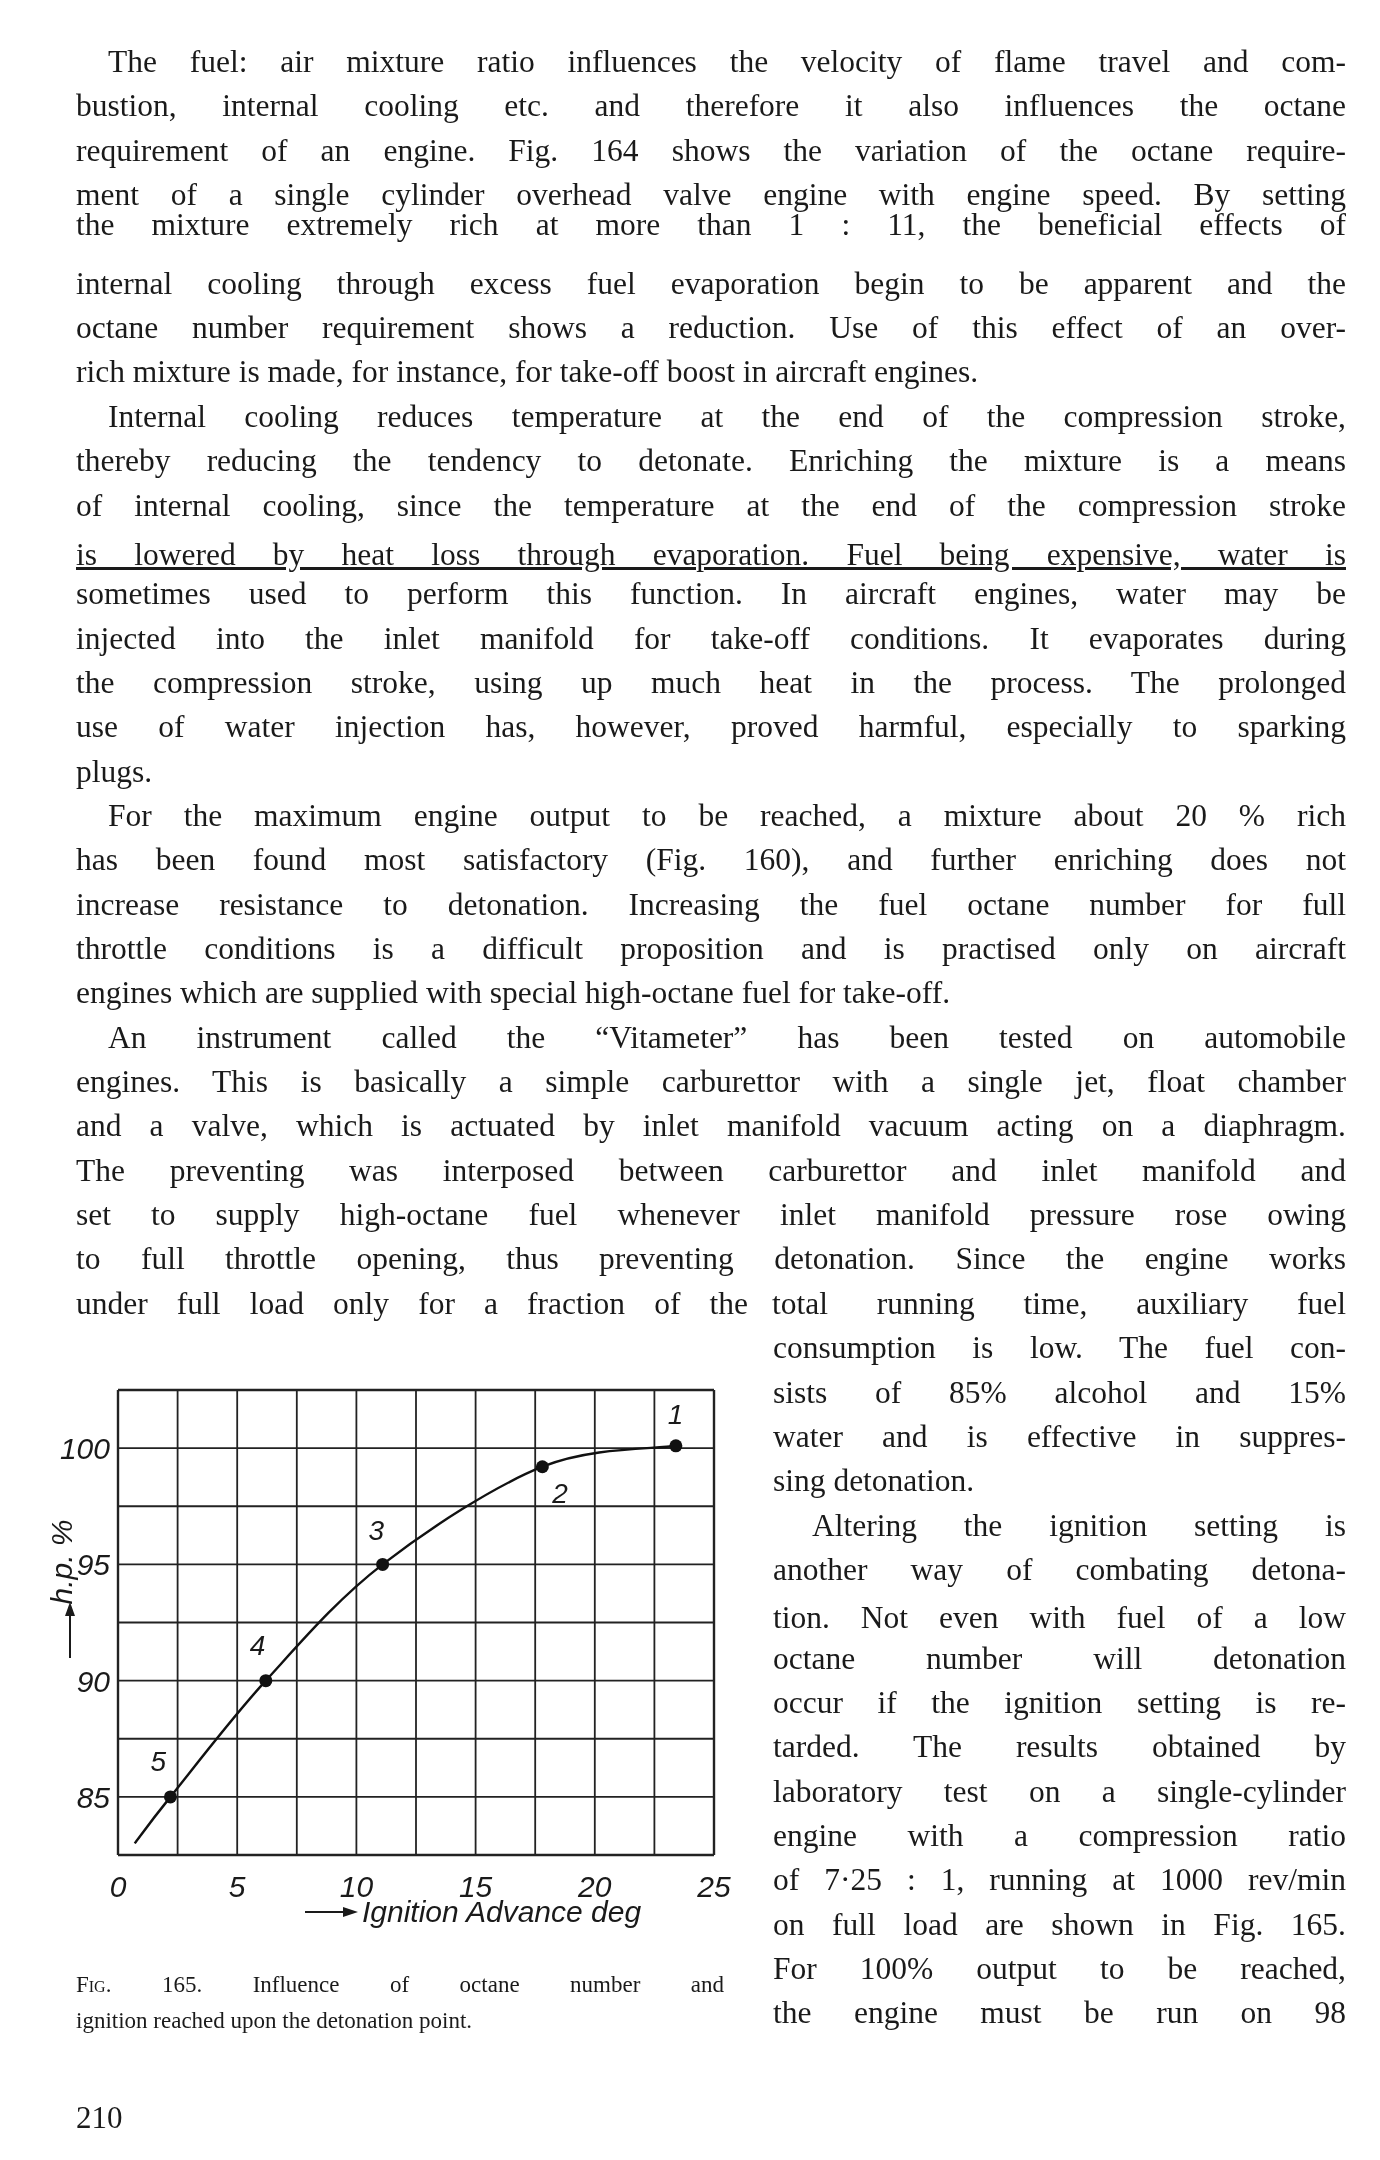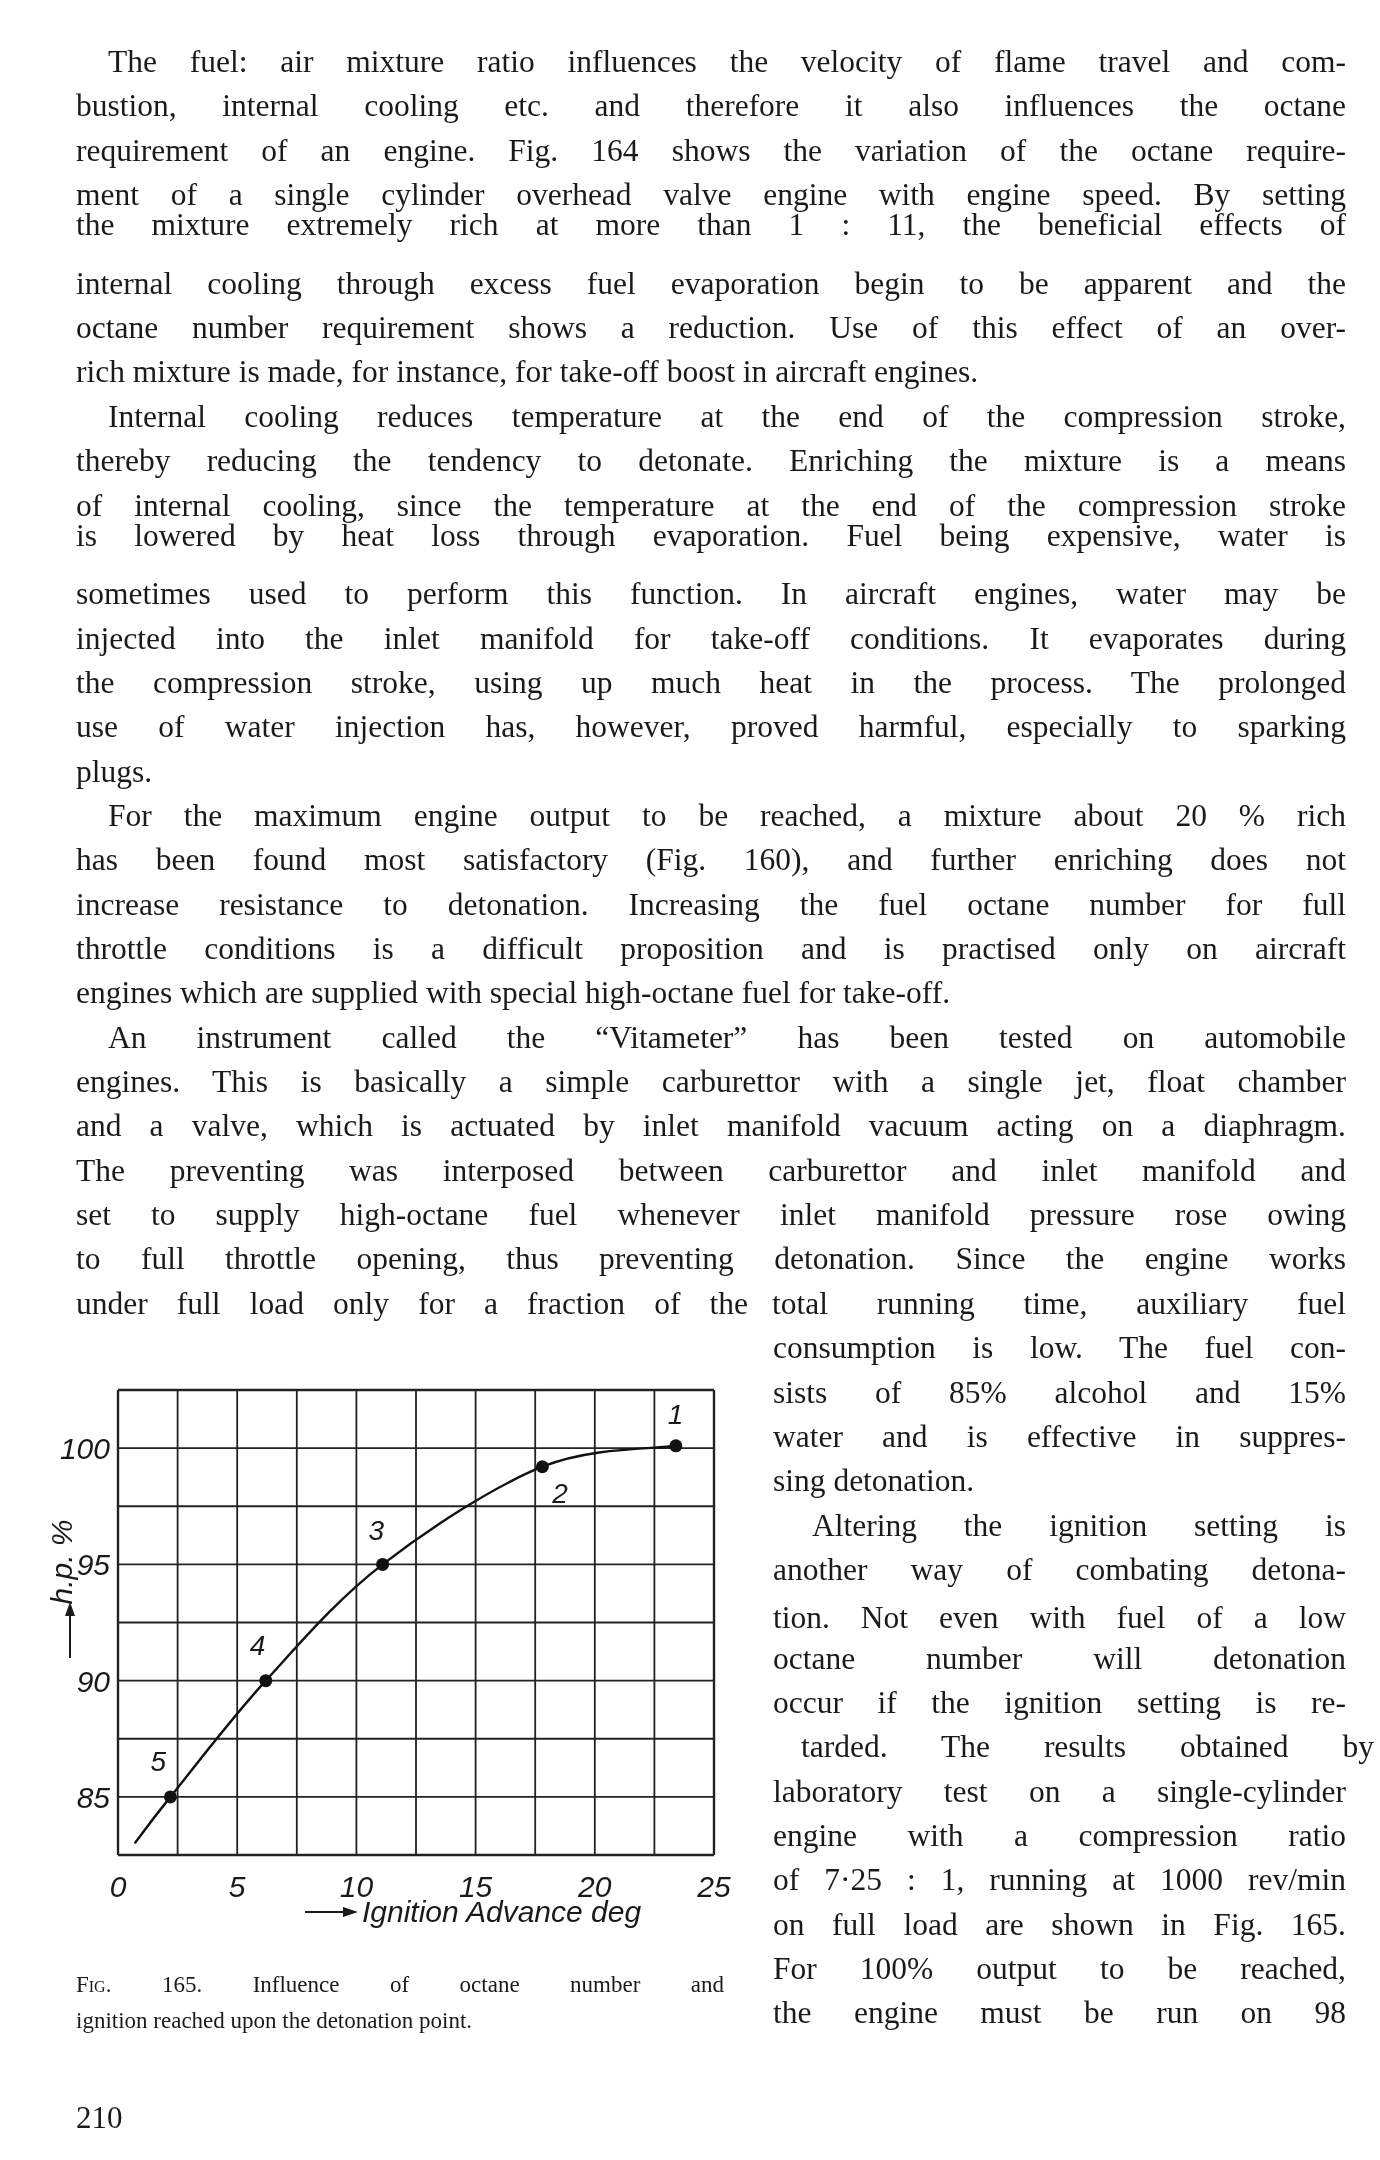--- a/index.html
+++ b/index.html
@@ -35,21 +35,21 @@
       <div class="line full" style="top: 84.35px;">bustion, internal cooling etc. and therefore it also influences the octane</div>
       <div class="line full" style="top: 128.7px;">requirement of an engine. Fig. 164 shows the variation of the octane require-</div>
       <div class="line full" style="top: 173.05px;">ment of a single cylinder overhead valve engine with engine speed. By setting</div>
       <div class="line full" style="top: 203px;">the mixture extremely rich at more than 1 : 11, the beneficial effects of</div>
       <div class="line full" style="top: 261.75px;">internal cooling through excess fuel evaporation begin to be apparent and the</div>
       <div class="line full" style="top: 306.1px;">octane number requirement shows a reduction. Use of this effect of an over-</div>
       <div class="line full last" style="top: 350.45px;">rich mixture is made, for instance, for take-off boost in aircraft engines.</div>
       <div class="line full indent" style="top: 394.8px;">Internal cooling reduces temperature at the end of the compression stroke,</div>
       <div class="line full" style="top: 439.15px;">thereby reducing the tendency to detonate. Enriching the mixture is a means</div>
       <div class="line full" style="top: 483.5px;">of internal cooling, since the temperature at the end of the compression stroke</div>
-      <div class="line full" style="top: 514px;">is lowered by heat loss through evaporation. Fuel being expensive, water is</div>
+      <div class="line full" style="top: 533px; text-decoration: underline;">is lowered by heat loss through evaporation. Fuel being expensive, water is</div>
       <div class="line full" style="top: 572.2px;">sometimes used to perform this function. In aircraft engines, water may be</div>
       <div class="line full" style="top: 616.55px;">injected into the inlet manifold for take-off conditions. It evaporates during</div>
       <div class="line full" style="top: 660.9px;">the compression stroke, using up much heat in the process. The prolonged</div>
       <div class="line full" style="top: 705.25px;">use of water injection has, however, proved harmful, especially to sparking</div>
       <div class="line full last" style="top: 749.6px;">plugs.</div>
       <div class="line full indent" style="top: 793.95px;">For the maximum engine output to be reached, a mixture about 20 % rich</div>
       <div class="line full" style="top: 838.3px;">has been found most satisfactory (Fig. 160), and further enriching does not</div>
       <div class="line full" style="top: 882.65px;">increase resistance to detonation. Increasing the fuel octane number for full</div>
       <div class="line full" style="top: 927px;">throttle conditions is a difficult proposition and is practised only on aircraft</div>
       <div class="line full last" style="top: 971.35px;">engines which are supplied with special high-octane fuel for take-off.</div>
@@ -65,21 +65,21 @@
   <div id="text-right">
       <div class="line right" style="top: 1326.15px;">consumption is low. The fuel con-</div>
       <div class="line right" style="top: 1370.5px;">sists of 85% alcohol and 15%</div>
       <div class="line right" style="top: 1414.85px;">water and is effective in suppres-</div>
       <div class="line right last" style="top: 1459.2px;">sing detonation.</div>
       <div class="line right indent" style="top: 1503.55px;">Altering the ignition setting is</div>
       <div class="line right" style="top: 1547.9px;">another way of combating detona-</div>
       <div class="line right" style="top: 1596px;">tion. Not even with fuel of a low</div>
       <div class="line right" style="top: 1636.6px;">octane number will detonation</div>
       <div class="line right" style="top: 1680.95px;">occur if the ignition setting is re-</div>
-      <div class="line right" style="top: 1725.3px; margin-left: 28px;">tarded. The results obtained by</div>
+      <div class="line right" style="top: 1725.3px;">tarded. The results obtained by</div>
       <div class="line right" style="top: 1769.65px;">laboratory test on a single-cylinder</div>
       <div class="line right" style="top: 1814px;">engine with a compression ratio</div>
       <div class="line right" style="top: 1858.35px;">of 7·25 : 1, running at 1000 rev/min</div>
       <div class="line right" style="top: 1902.7px;">on full load are shown in Fig. 165.</div>
       <div class="line right" style="top: 1947.05px;">For 100% output to be reached,</div>
       <div class="line right" style="top: 1991.4px;">the engine must be run on 98</div>
     </div>
 
   <svg id="chart" viewBox="0 0 700 600">
     <g id="grid">

